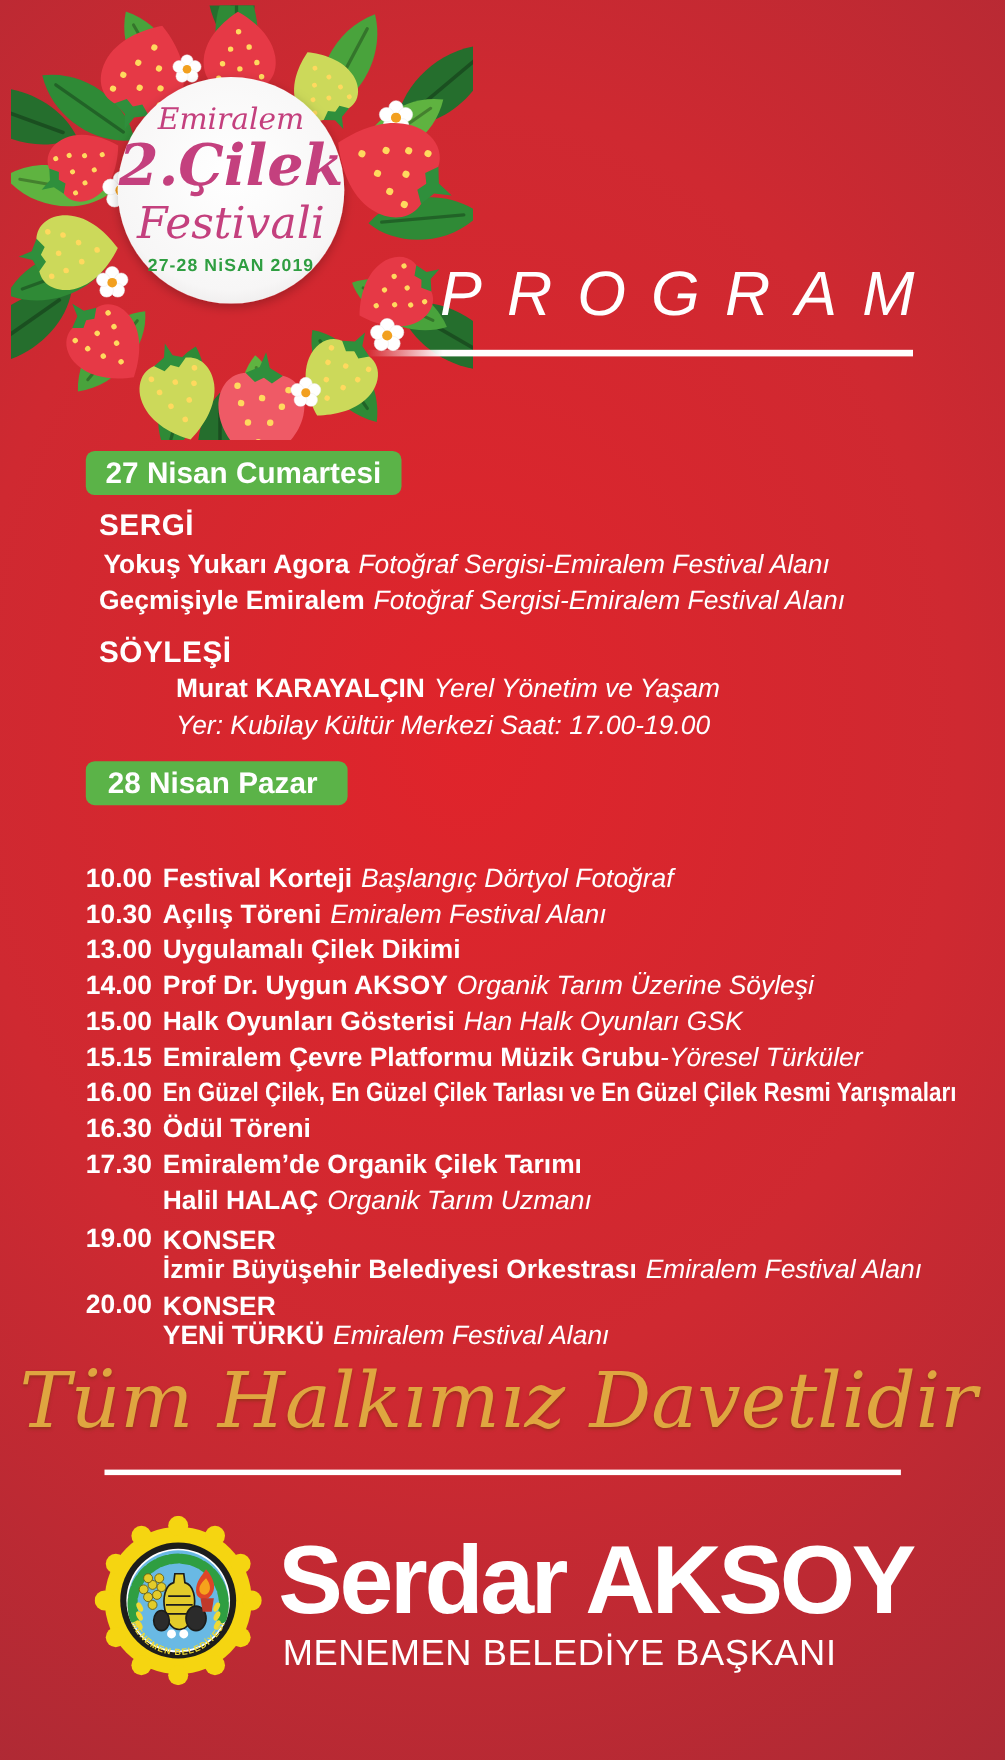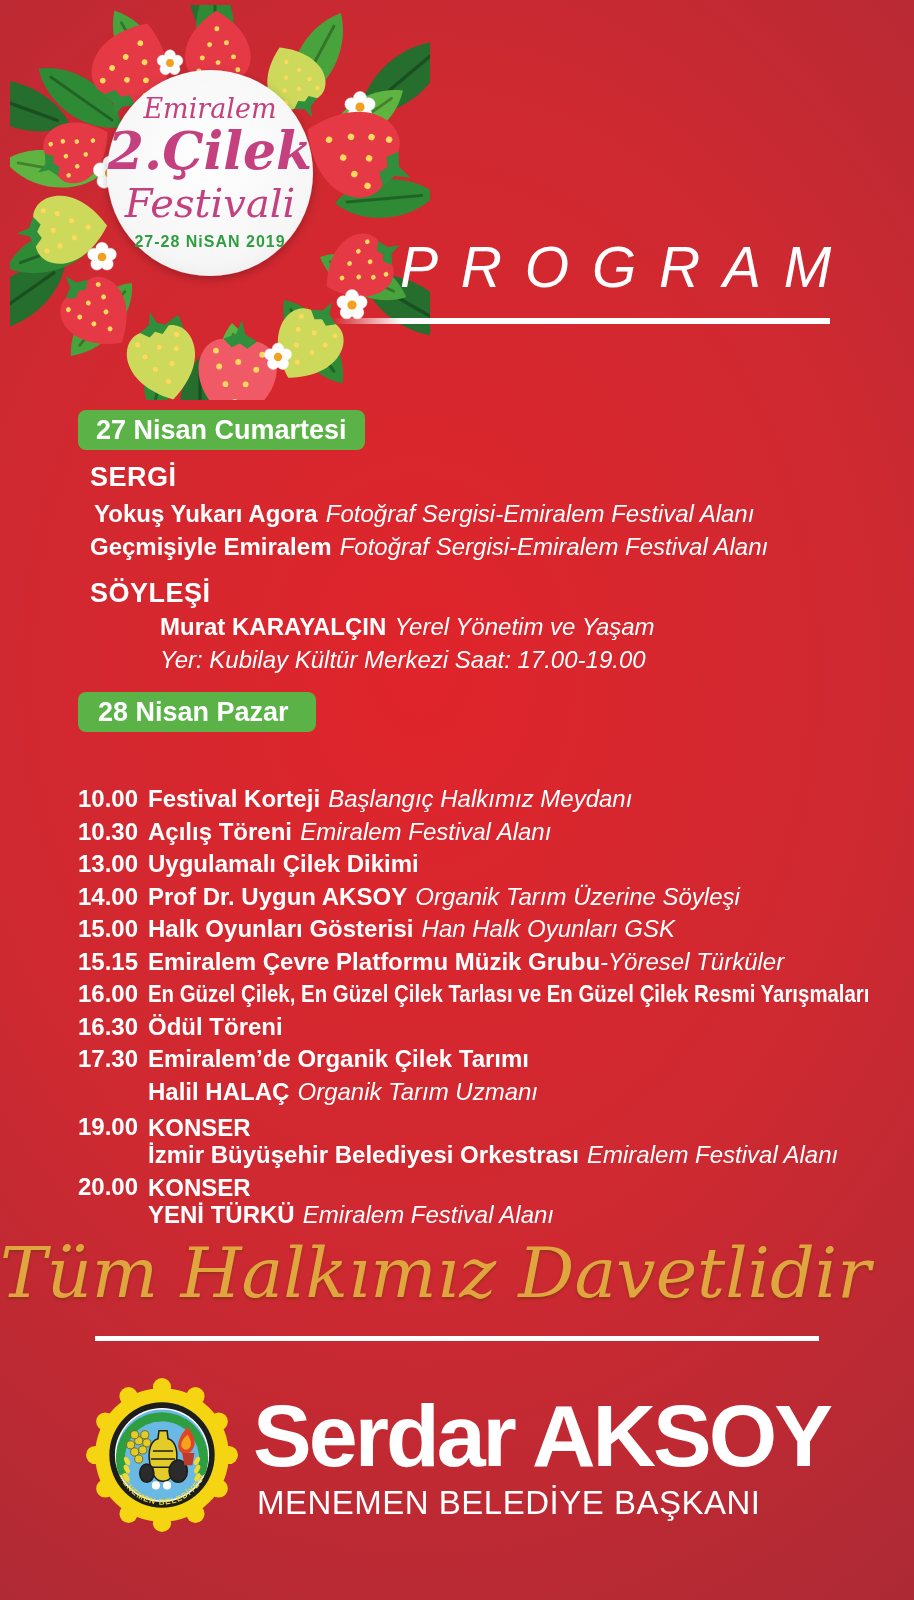--- a/index.html
+++ b/index.html
@@ -46,21 +46,21 @@
   
   .schedule{position:absolute;left:78px;top:746px;width:760px;margin-top:37px;}
   .row{display:flex;line-height:32.5px;font-size:24px;}
   .row .time{width:70px;flex-shrink:0;font-weight:bold;}
   .row .label{flex:1;white-space:nowrap;}
   .row2l{margin-top:3px;margin-bottom:3px;}
   .row2l .label{line-height:27px;padding-top:3px;}
   .squeeze{display:inline-block;transform:scaleX(0.85);transform-origin:left center;}
   
   .invitation{
-    position:absolute;left:0;top:1232px;width:906px;
+    position:absolute;left:0;top:1232px;width:906px;text-align:center;
     font-family:"DejaVu Serif",serif;font-style:italic;font-size:70px;color:#dfa640;
     text-shadow:0 2px 3px rgba(100,55,0,0.45);white-space:nowrap;
   }
   .footer-line{position:absolute;left:95px;top:1336px;width:724px;height:5px;background:#fff;}
   .seal{position:absolute;left:86px;top:1378px;width:152px;height:154px;}
   .mayor-name{
     position:absolute;left:253px;top:1392px;font-size:88px;font-weight:bold;letter-spacing:-3px;
     line-height:1;color:#fff;white-space:nowrap;
   }
   .mayor-title{
@@ -175,21 +175,21 @@
 
   <div class="sec-heading h-soylesi">SÖYLEŞİ</div>
   <div class="pline pl-3"><span class="b">Murat KARAYALÇIN</span><span class="i gap">Yerel Yönetim ve Yaşam</span></div>
   <div class="pline pl-4"><span class="i">Yer: Kubilay Kültür Merkezi Saat: 17.00-19.00</span></div>
 
   <div class="day-banner banner-2">28 Nisan Pazar</div>
 
   <div class="schedule">
     <div class="row">
       <span class="time">10.00</span>
-      <span class="label"><span class="b">Festival Korteji</span><span class="i gap">Başlangıç Halkımız Meydanı</span></span>
+      <span class="label"><span class="b">Festival Korteji</span><span class="i gap">Başlangıç Dörtyol Fotoğraf</span></span>
     </div>
     <div class="row">
       <span class="time">10.30</span>
       <span class="label"><span class="b">Açılış Töreni</span><span class="i gap">Emiralem Festival Alanı</span></span>
     </div>
     <div class="row">
       <span class="time">13.00</span>
       <span class="label"><span class="b">Uygulamalı Çilek Dikimi</span></span>
     </div>
     <div class="row">

